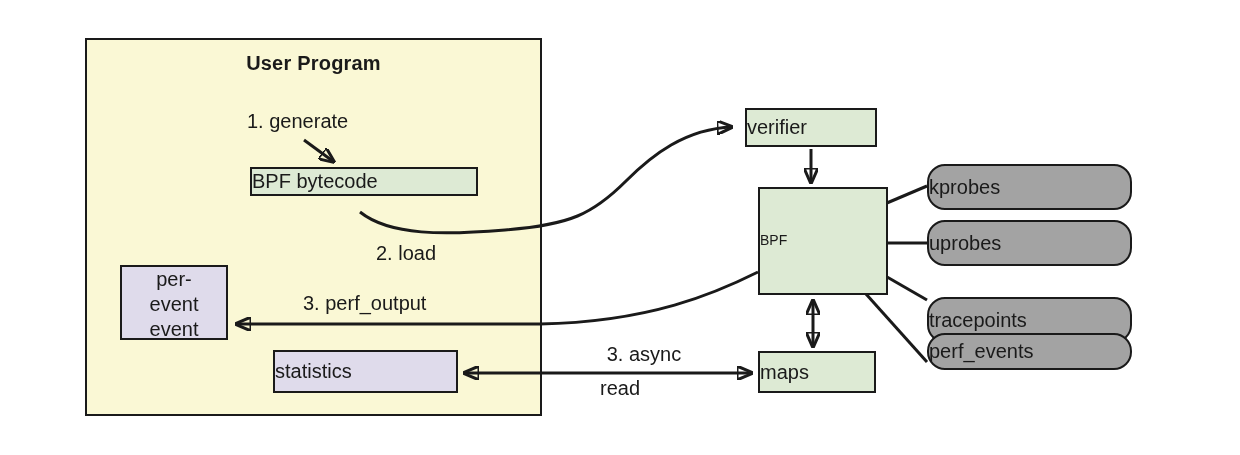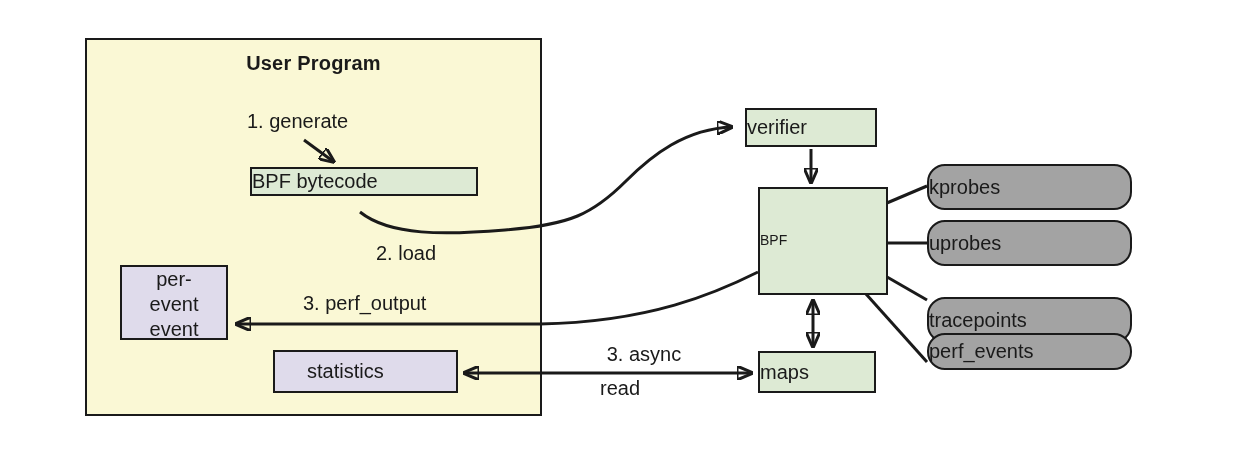--- a/index.html
+++ b/index.html
@@ -47,21 +47,21 @@
     font-size: 20px;
     line-height: 1.25;
     text-align: center;
   }
   .green-node { background: #ddead4; }
   .blue-node { background: #a3a3a3; border-radius: 18px; }
   .lavender-node { background: #dfdbeb; }
 
   #bpf-bytecode-node { left: 250px; top: 167px; width: 228px; height: 29px; }
   #per-event-data-node { left: 120px; top: 257px; width: 108px; height: 75px; flex-direction: column; margin-top: 8px; }
-  #statistics-node { left: 273px; top: 350px; width: 185px; height: 43px; padding-left: 32px; }
+  #statistics-node { left: 273px; top: 350px; width: 185px; height: 43px; }
   #verifier-node { left: 745px; top: 108px; width: 132px; height: 39px; }
   #bpf-node { left: 758px; top: 187px; width: 130px; height: 108px; font-size: 14px; }
   #maps-node { left: 758px; top: 351px; width: 118px; height: 42px; }
   #kprobes-node { left: 927px; top: 164px; width: 205px; height: 46px; }
   #uprobes-node { left: 927px; top: 220px; width: 205px; height: 46px; }
   #tracepoints-node { left: 927px; top: 277px; width: 205px; height: 46px; margin-top: 20px; }
   #perf-events-node { left: 927px; top: 333px; width: 205px; height: 37px; }
 
   .flow-label {
     position: absolute;

